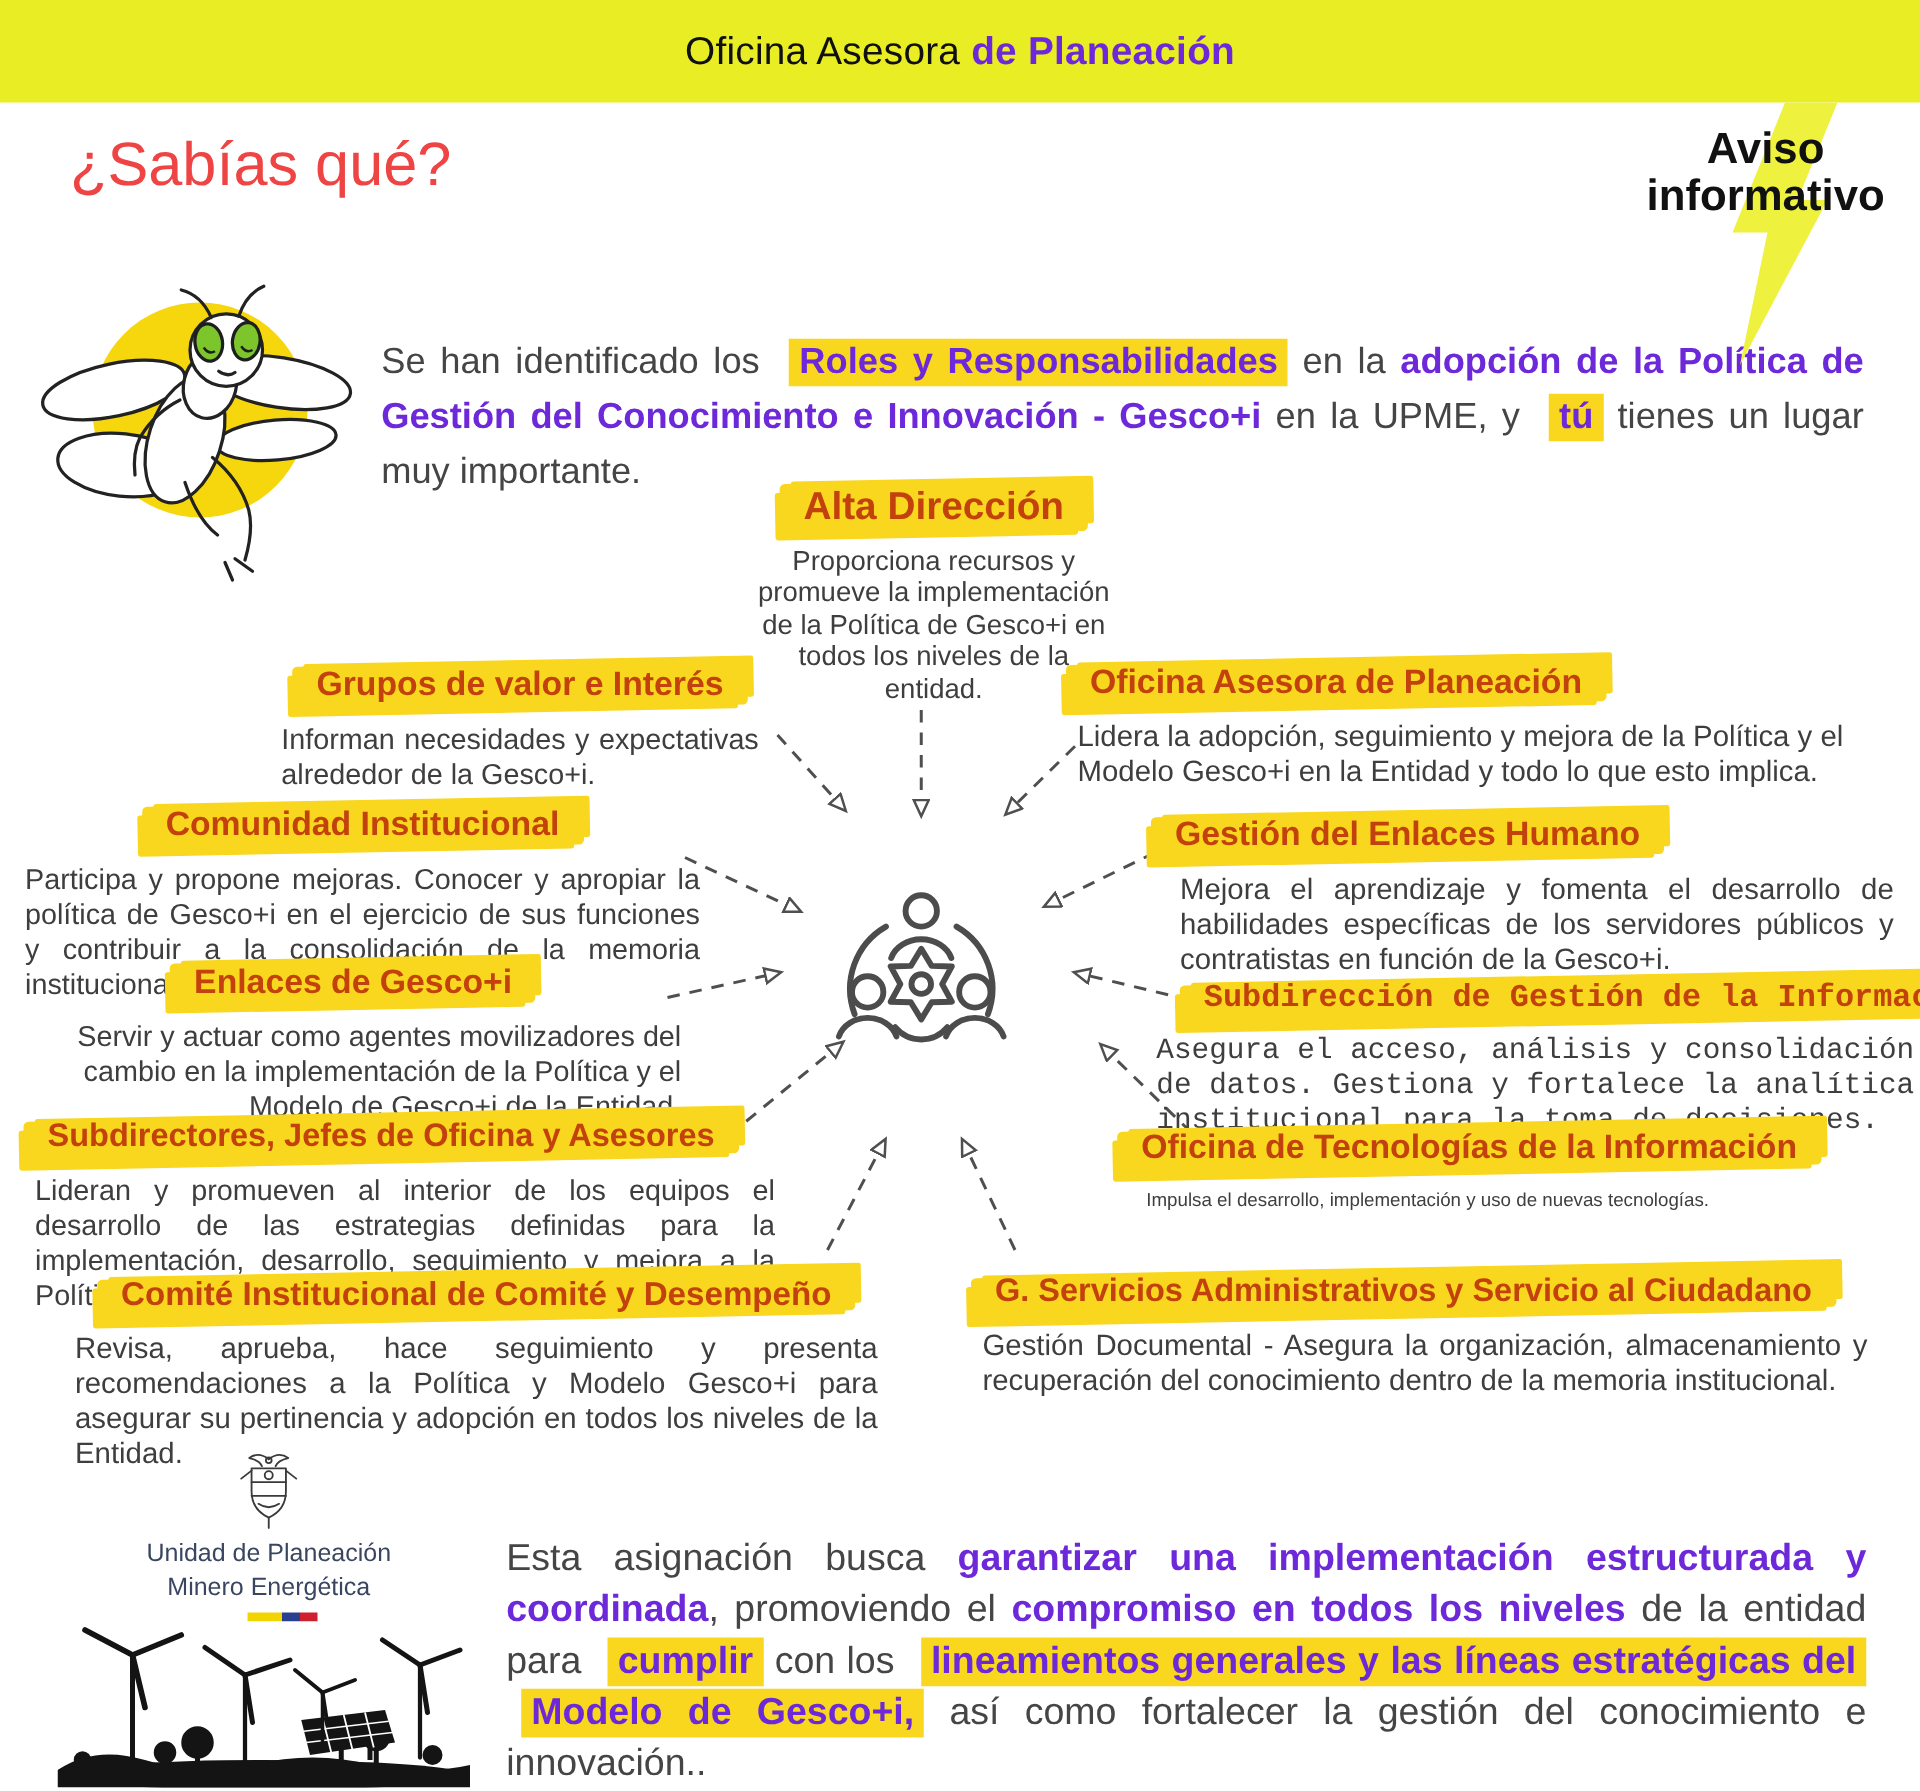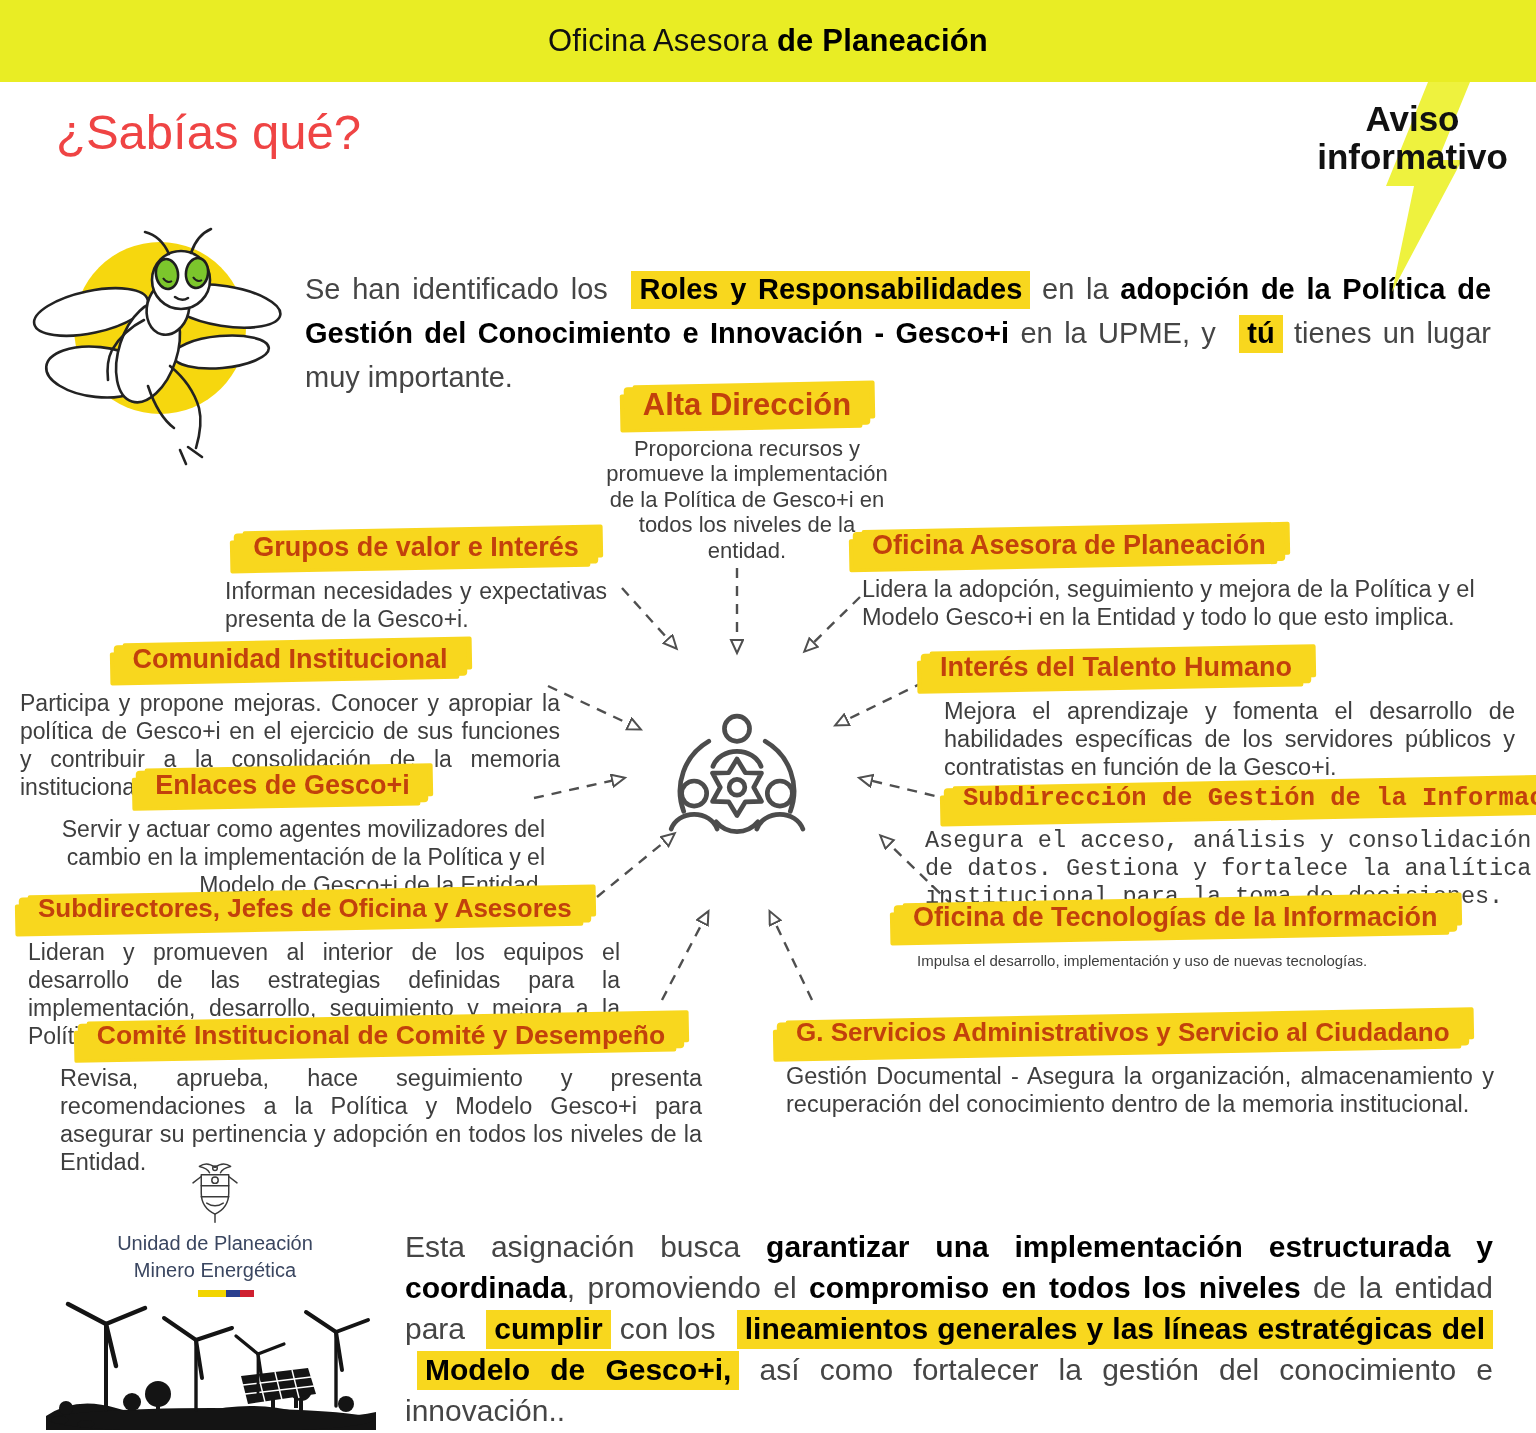--- a/index.html
+++ b/index.html
@@ -12,21 +12,21 @@
     background:var(--header-yellow,#e9ed24);display:flex;align-items:center;justify-content:center;z-index:3;}
   .header-title{font-size:31px;color:#101010;letter-spacing:.2px;}
   .page-title{position:absolute;left:56px;top:104px;font-size:49px;font-weight:400;color:#ef4444;z-index:3;}
   .bolt{position:absolute;left:1374px;top:82px;z-index:1;}
   .notice-badge{position:absolute;left:1295px;top:100px;width:235px;text-align:center;
     font-size:35px;line-height:38px;font-weight:800;color:#111;z-index:2;}
   
   .rich{position:absolute;text-align:justify;}
   .intro{left:305px;top:238px;width:1186px;font-size:29px;line-height:44px;color:#454545;}
   .closing{left:405px;top:1196px;width:1088px;font-size:30px;line-height:41px;color:#454545;}
-  .b{font-weight:700;color:#000000;}
+  .b{font-weight:700;color:#6d28d9;}
   .h{background:var(--marker-yellow,#f8d71e);padding:2px 8px 4px;
      -webkit-box-decoration-break:clone;box-decoration-break:clone;margin-left:12px;}
   
   .sec{position:absolute;z-index:2;}
   .sec .body{margin-top:10px;font-size:23px;line-height:28px;color:#3e3e3e;}
   .hl{position:relative;z-index:0;display:inline-block;font-weight:700;color:#c2410c;
       font-size:27px;line-height:1.15;padding:4px 10px;white-space:nowrap;}
   .hl::before{content:"";position:absolute;z-index:-1;left:-9px;right:-9px;top:2px;bottom:0;
       background:var(--marker-yellow,#f8d71e);transform:rotate(-1.1deg);border-radius:4px;
       box-shadow:-6px 5px 0 -2px var(--marker-yellow,#f8d71e),7px -4px 0 -2px var(--marker-yellow,#f8d71e);}
@@ -157,21 +157,21 @@
     </g>
   </svg>
 
   <div class="sec sec-alta">
     <span class="hl">Alta Dirección</span>
     <div class="body">Proporciona recursos y promueve la implementación de la Política de Gesco+i en todos los niveles de la entidad.</div>
   </div>
 
   <div class="sec sec-grupos">
     <span class="hl">Grupos de valor e Interés</span>
-    <div class="body">Informan necesidades y expectativas presenta de la Gesco+i.</div>
+    <div class="body">Informan necesidades y expectativas alrededor de la Gesco+i.</div>
   </div>
 
   <div class="sec sec-comunidad">
     <span class="hl">Comunidad Institucional</span>
     <div class="body">Participa y propone mejoras. Conocer y apropiar la política de Gesco+i en el ejercicio de sus funciones y contribuir a la consolidación de la memoria institucional.</div>
   </div>
 
   <div class="sec sec-enlaces">
     <span class="hl">Enlaces de Gesco+i</span>
     <div class="body">Servir y actuar como agentes movilizadores del cambio en la implementación de la Política y el Modelo de Gesco+i de la Entidad.</div>
@@ -186,21 +186,21 @@
     <span class="hl">Comité Institucional de Comité y Desempeño</span>
     <div class="body">Revisa, aprueba, hace seguimiento y presenta recomendaciones a la Política y Modelo Gesco+i para asegurar su pertinencia y adopción en todos los niveles de la Entidad.</div>
   </div>
 
   <div class="sec sec-planeacion">
     <span class="hl">Oficina Asesora de Planeación</span>
     <div class="body">Lidera la adopción, seguimiento y mejora de la Política y el Modelo Gesco+i en la Entidad y todo lo que esto implica.</div>
   </div>
 
   <div class="sec sec-talento">
-    <span class="hl">Interés del Talento Humano</span>
+    <span class="hl">Gestión del Enlaces Humano</span>
     <div class="body">Mejora el aprendizaje y fomenta el desarrollo de habilidades específicas de los servidores públicos y contratistas en función de la Gesco+i.</div>
   </div>
 
   <div class="sec sec-informacion">
     <span class="hl">Subdirección de Gestión de la Información</span>
     <div class="body">Asegura el acceso, análisis y consolidación de datos. Gestiona y fortalece la analítica institucional para la toma de decisiones.</div>
   </div>
 
   <div class="sec sec-tecnologias">
     <span class="hl">Oficina de Tecnologías de la Información</span>

